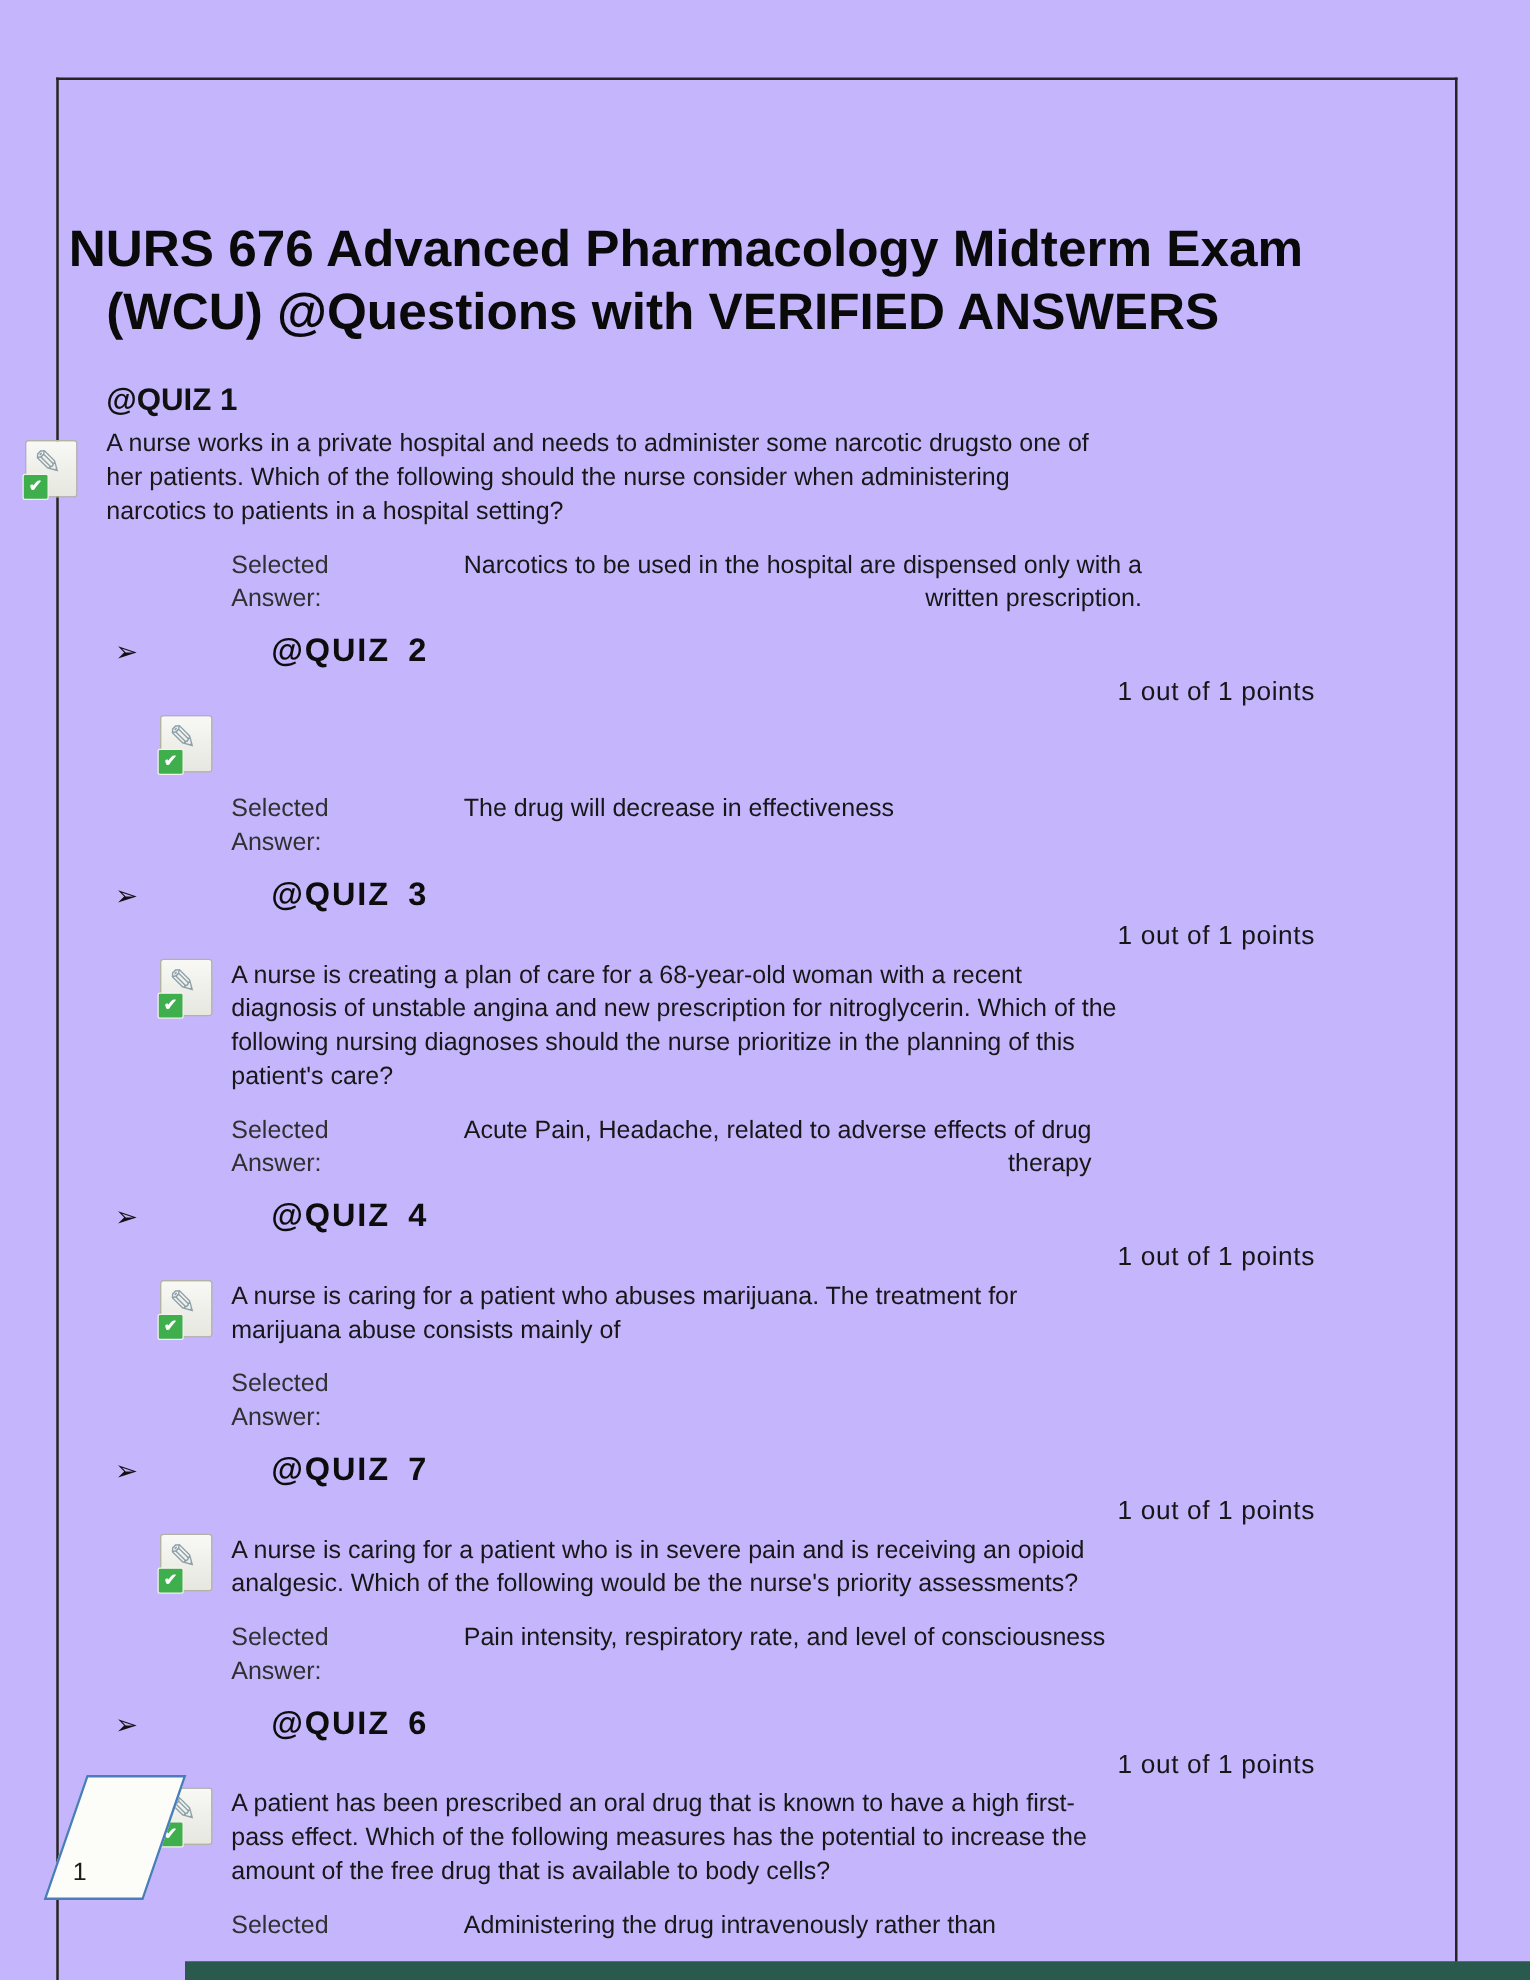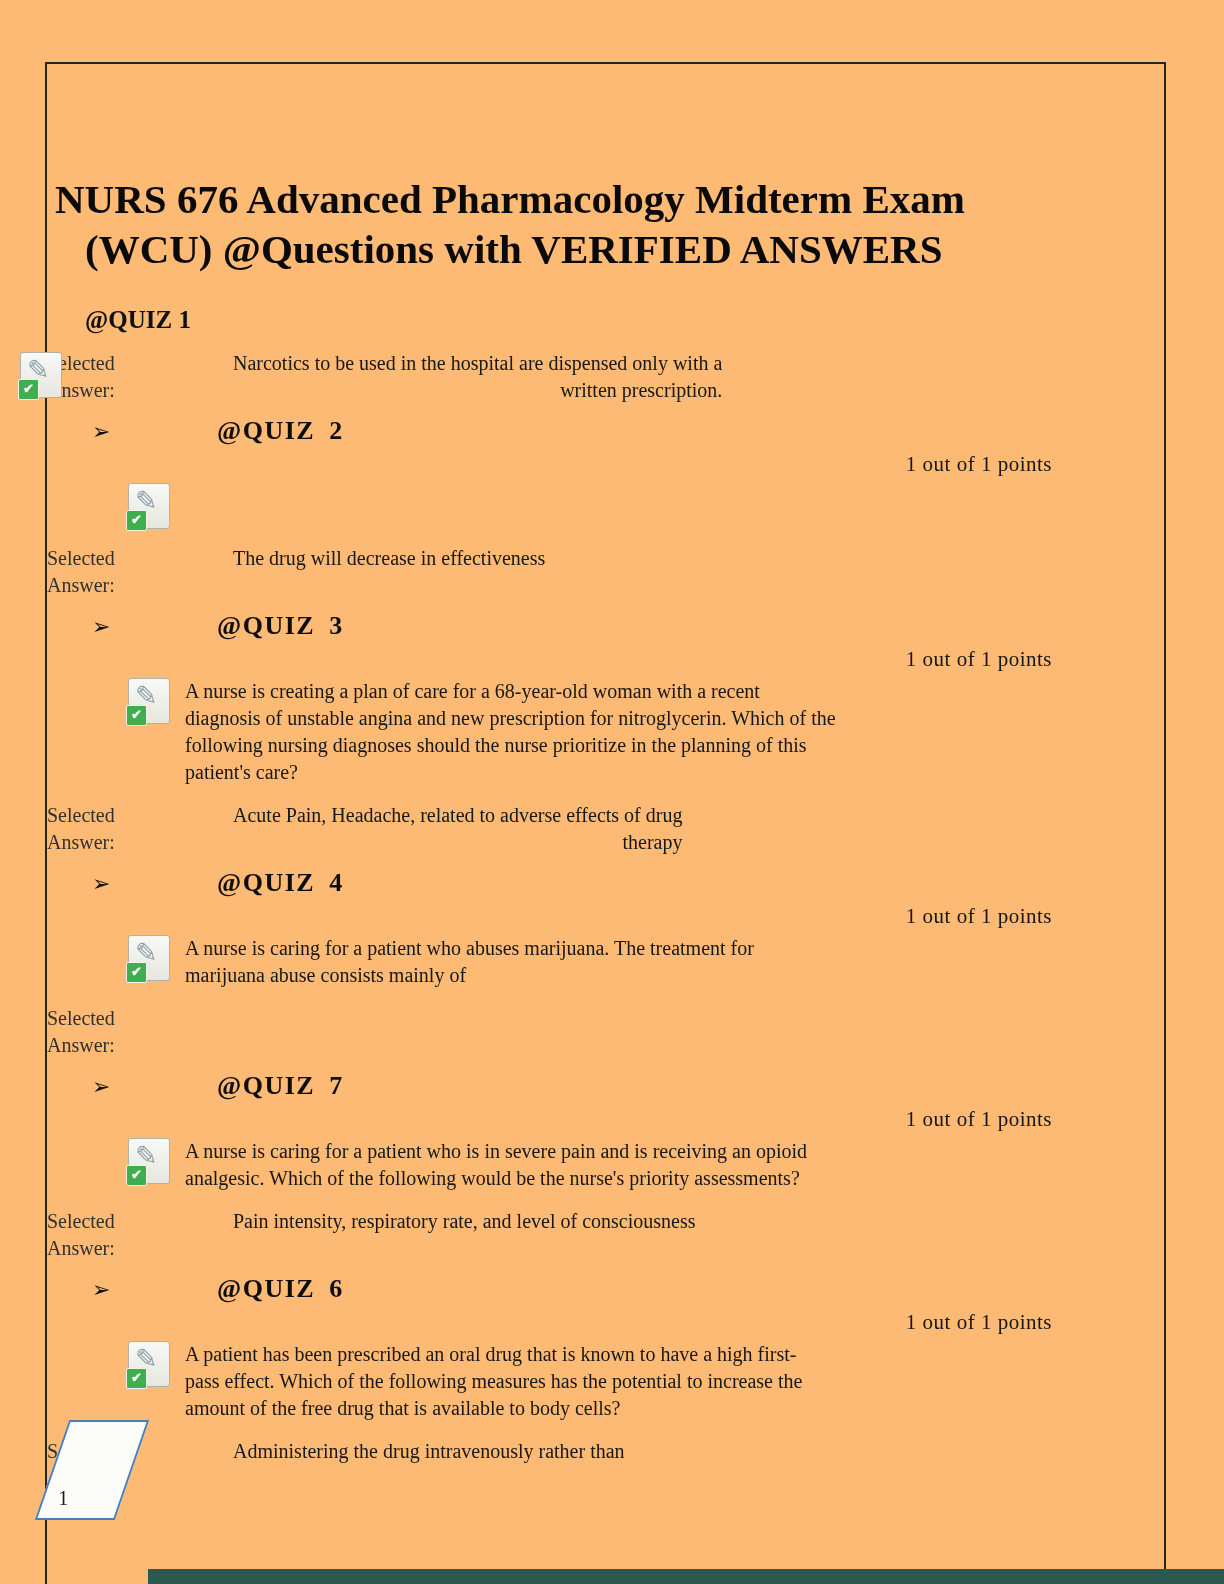--- a/index.html
+++ b/index.html
@@ -1,20 +1,20 @@
 <!DOCTYPE html>
 <html><head>
 <meta charset="utf-8">
 <style>
   html,body{margin:0;padding:0;background:#9b9b8d;}
   .page{
     position:relative;
     width:1224px;height:1584px;
-    background:#fdba74;
-    font-family:Liberation Serif, serif;
+    background:#c4b5fd;
+    font-family:Liberation Sans, sans-serif;
     color:#171717;
     overflow:hidden;
   }
   .sheet{
     position:absolute;
     left:45px;top:62px;
     width:1121px;height:1620px;
     border:2px solid #262620;
     border-bottom:none;
     box-sizing:border-box;
@@ -40,20 +40,21 @@
     margin:7px 0 0 38px;
     font-size:20px;
     line-height:27px;
     white-space:pre-line;
   }
 
   
   .answer-row{
     display:flex;
     margin-top:16px;
+    padding-left:138px;
   }
   .alabel{
     width:158px;
     flex:0 0 auto;
     font-size:20px;
     line-height:27px;
     color:#303030;
   }
   .atext{
     margin-left:28px;
@@ -171,20 +172,23 @@
 
 <div class="page">
   <div class="sheet">
 
     <div class="title">
       <div class="t1">NURS 676 Advanced Pharmacology Midterm Exam</div>
       <div class="t2">(WCU) @Questions with VERIFIED ANSWERS</div>
     </div>
 
     <div class="quiz1-head">@QUIZ 1</div>
+    <div class="quiz1-q">A nurse works in a private hospital and needs to administer some narcotic drugsto one of
+her patients. Which of the following should the nurse consider when administering
+narcotics to patients in a hospital setting?</div>
     <div class="answer-row">
       <div class="alabel">
         <div class="l1">Selected</div>
         <div class="l2">Answer:</div>
       </div>
       <div class="atext">Narcotics to be used in the hospital are dispensed only with a
 written prescription.</div>
     </div>
 
     <section class="quiz">

